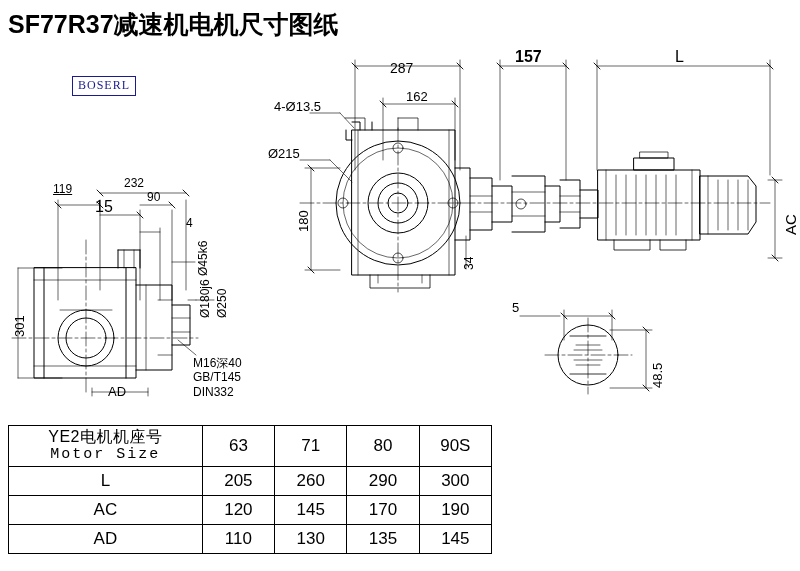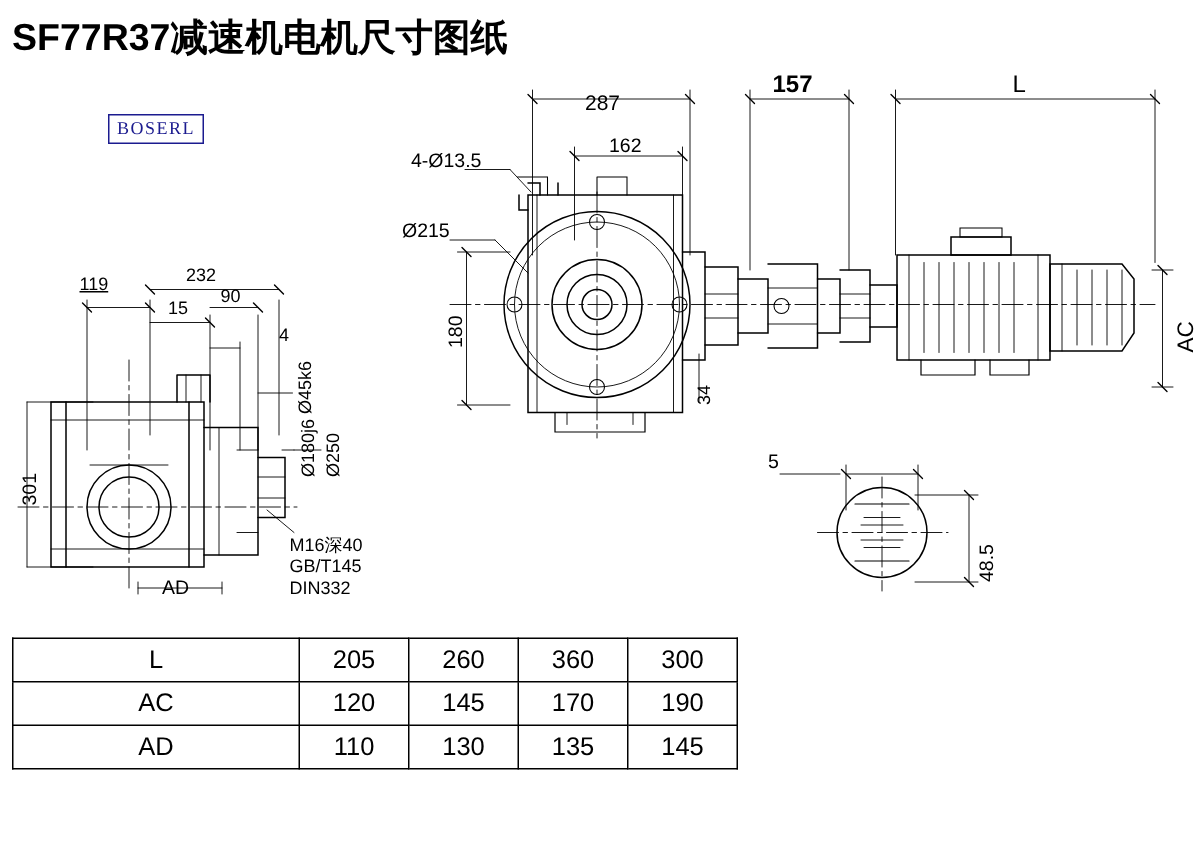--- a/index.html
+++ b/index.html
@@ -324,40 +324,50 @@
 <div class="dim-text" style="left:250px; top:99px; font-size:13px;margin-left:24px;">4-Ø13.5</div>
 <div class="dim-text" style="left:268px; top:146px; font-size:13px;">Ø215</div>
 <div class="dim-text vert" style="left:296px; top:232px; font-size:13px;">180</div>
 <div class="dim-text vert" style="left:462px; top:270px; font-size:12px;">34</div>
 <div class="dim-text vert" style="left:782px; top:235px; font-size:15px;">AC</div>
 <div class="dim-text" style="left:512px; top:300px; font-size:13px;">5</div>
 <div class="dim-text vert" style="left:650px; top:388px; font-size:13px;">48.5</div>
 
 <div class="dim-text" style="left:53px; top:182px; font-size:12px;text-decoration:underline;">119</div>
 <div class="dim-text" style="left:124px; top:176px; font-size:12px;">232</div>
-<div class="dim-text" style="left:112px; top:198px; font-size:12px;">15</div>
+<div class="dim-text" style="left:95px; top:198px; font-size:16px;">15</div>
 <div class="dim-text" style="left:147px; top:190px; font-size:12px;">90</div>
 <div class="dim-text" style="left:186px; top:216px; font-size:12px;">4</div>
 <div class="dim-text vert" style="left:196px; top:276px; font-size:12px;">Ø45k6</div>
 <div class="dim-text vert" style="left:198px; top:318px; font-size:12px;">Ø180j6</div>
 <div class="dim-text vert" style="left:215px; top:318px; font-size:12px;">Ø250</div>
 <div class="dim-text vert" style="left:12px; top:337px; font-size:13px;">301</div>
 <div class="dim-text" style="left:108px; top:384px; font-size:13px;">AD</div>
 
 <div class="dim-text" style="left:193px; top:355px; font-size:12px;">M16深40</div>
 <div class="dim-text" style="left:193px; top:370px; font-size:12px;">GB/T145</div>
 <div class="dim-text" style="left:193px; top:385px; font-size:12px;">DIN332</div>
 
 <table class="spec-table">
   <tbody>
+      <tr>
+    <td class="head-cell">
+      <div class="cn">YE2电机机座号</div>
+      <div class="en">Motor Size</div>
+    </td>
+    <td class="val">63</td>
+    <td class="val">71</td>
+    <td class="val">80</td>
+    <td class="val">90S</td>
+  </tr>
   <tr>
     <td class="label">L</td>
     <td class="val">205</td>
     <td class="val">260</td>
-    <td class="val">360</td>
+    <td class="val">290</td>
     <td class="val">300</td>
   </tr>
   <tr>
     <td class="label">AC</td>
     <td class="val">120</td>
     <td class="val">145</td>
     <td class="val">170</td>
     <td class="val">190</td>
   </tr>
   <tr>

